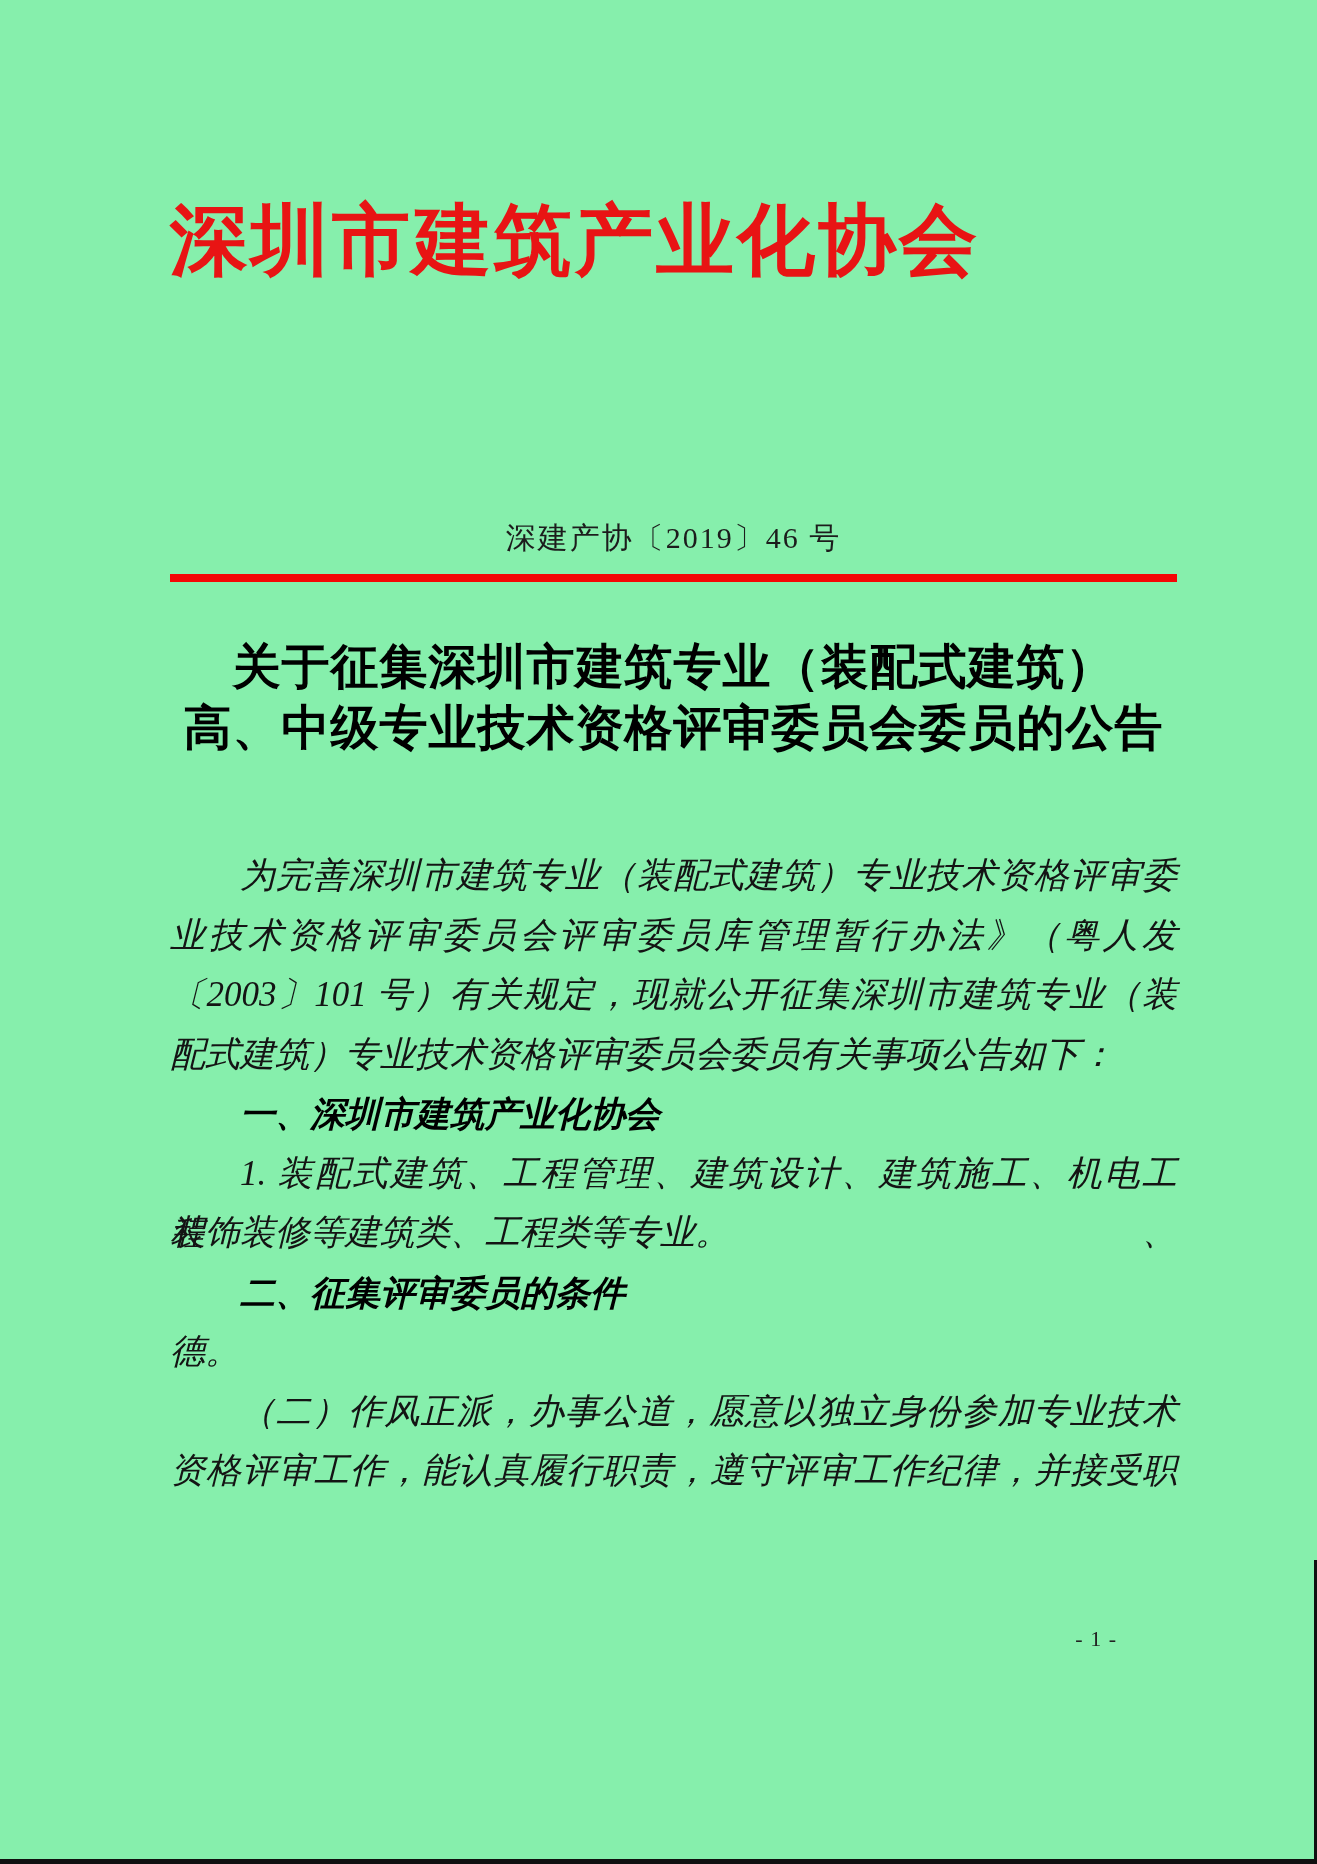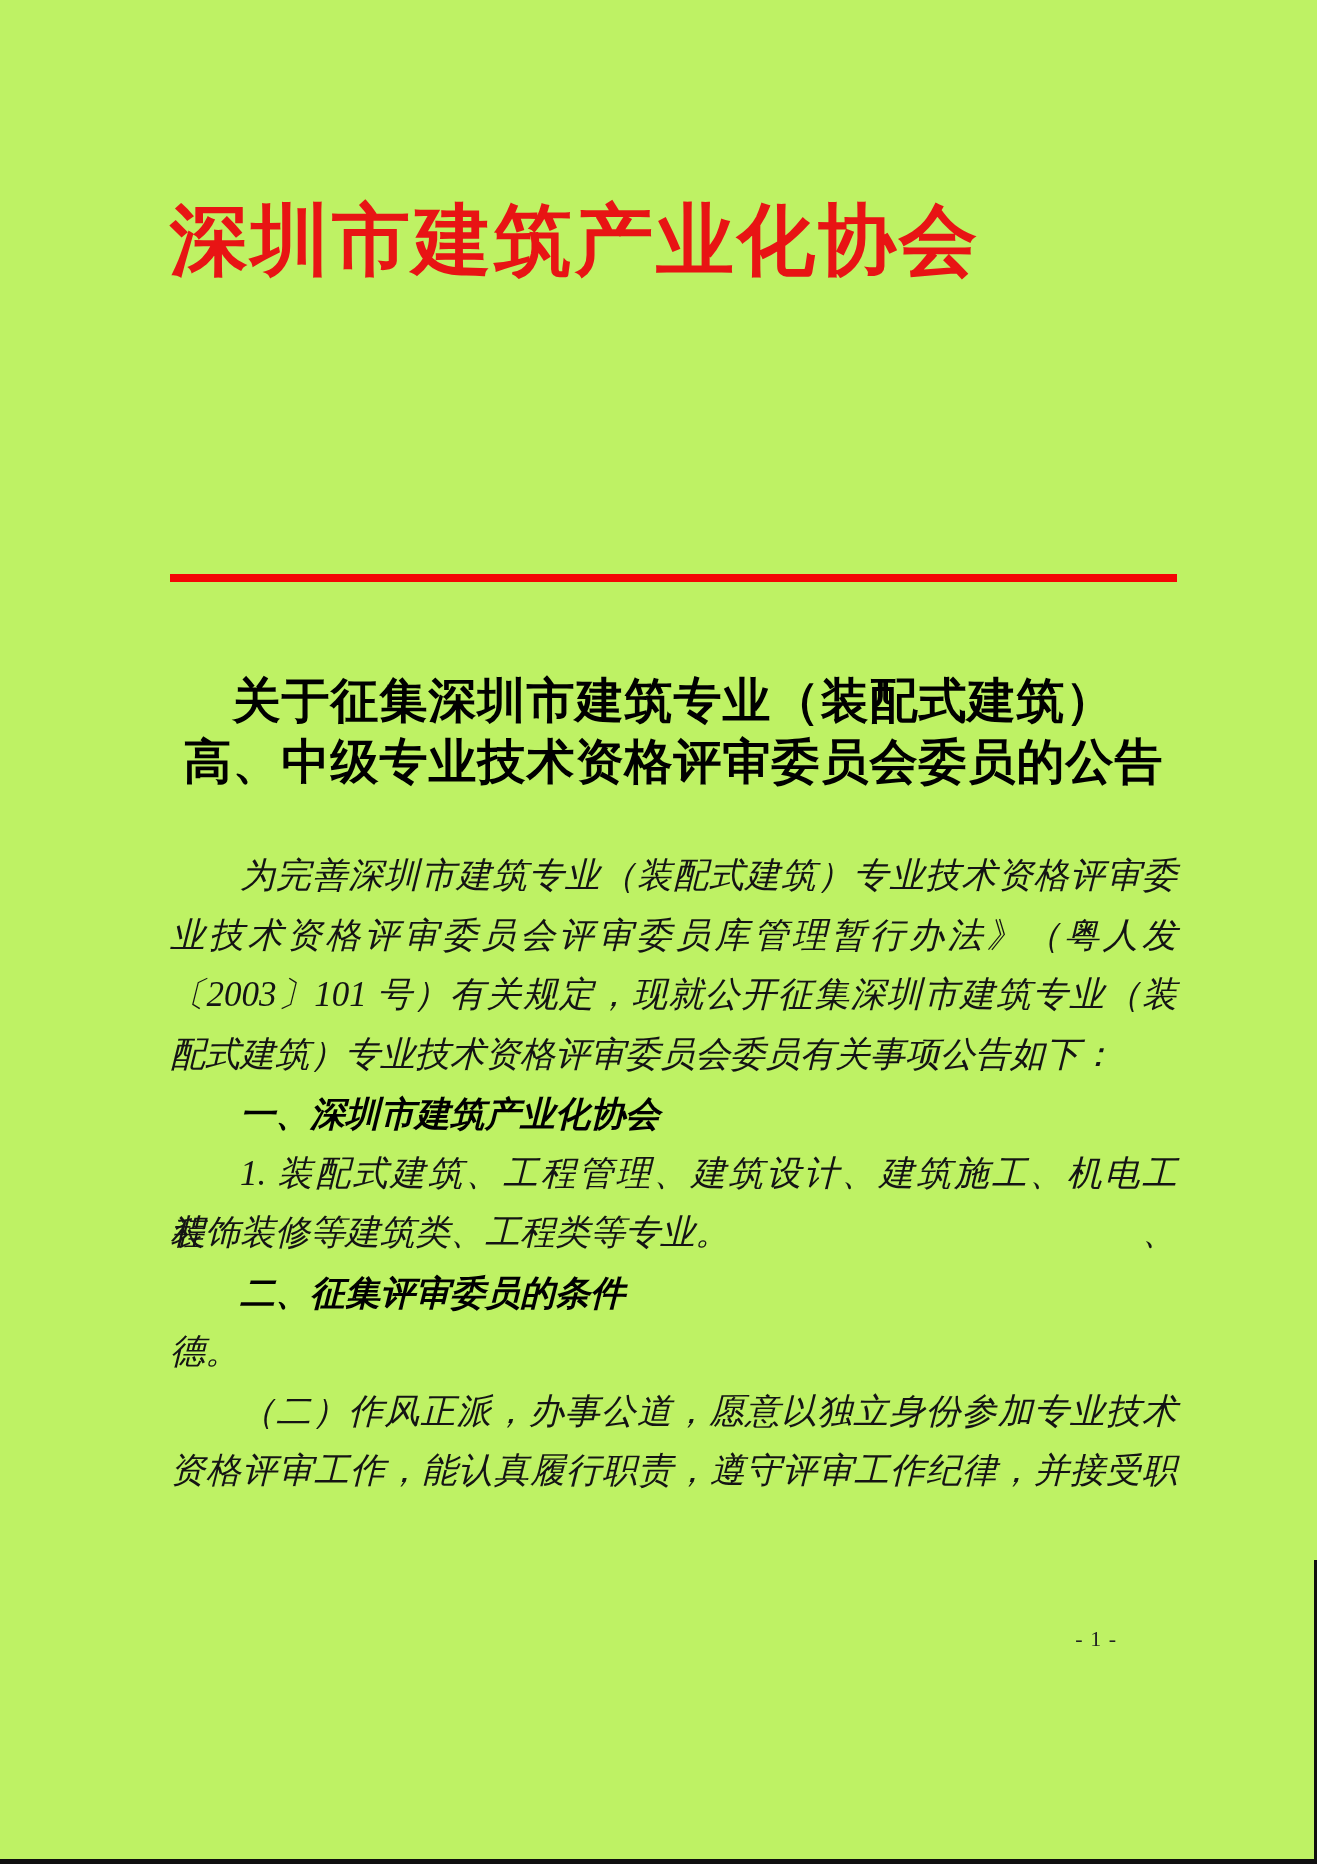--- a/index.html
+++ b/index.html
@@ -3,21 +3,21 @@
 <meta charset="utf-8">
 <style>
   :root{
     --red-title:#e81414;
     --red-rule:#f40606;
   }
   html,body{margin:0;padding:0;background:#ffffff;}
   .page{
     position:relative;
     width:1317px;height:1864px;
-    background:#bef264;
+    background:#86efac;
     overflow:hidden;
     font-family:"Liberation Serif", serif;
     color:#1a1a1a;
   }
   .org-title{
     position:absolute;
     left:170px;top:192px;
     width:1010px;
     font-size:78px;
     font-weight:bold;
@@ -45,21 +45,20 @@
   .doc-title{
     position:absolute;
     left:170px;top:636px;
     width:1007px;
     text-align:center;
     font-weight:bold;
     font-size:48px;
     line-height:61px;
     color:#000;
     letter-spacing:1px;
-    margin-top:34px;
   }
   .body-block{
     position:absolute;
     left:170px;top:846px;
     width:1007px;
     font-size:35px;
     color:#141414;
   }
   .ln{
     display:block;
@@ -99,20 +98,21 @@
     background:#101010;
   }
 </style>
 </head>
 <body>
 
 <div class="page">
 
   <div class="org-title">深圳市建筑产业化协会</div>
 
+  <div class="doc-number">深建产协〔2019〕46 号</div>
 
   <div class="red-rule"></div>
 
   <div class="doc-title">
     <div>关于征集深圳市建筑专业（装配式建筑）</div>
     <div>高、中级专业技术资格评审委员会委员的公告</div>
   </div>
 
   <div class="body-block">
     <div class="ln i j">为完善深圳市建筑专业（装配式建筑）专业技术资格评审委</div>

